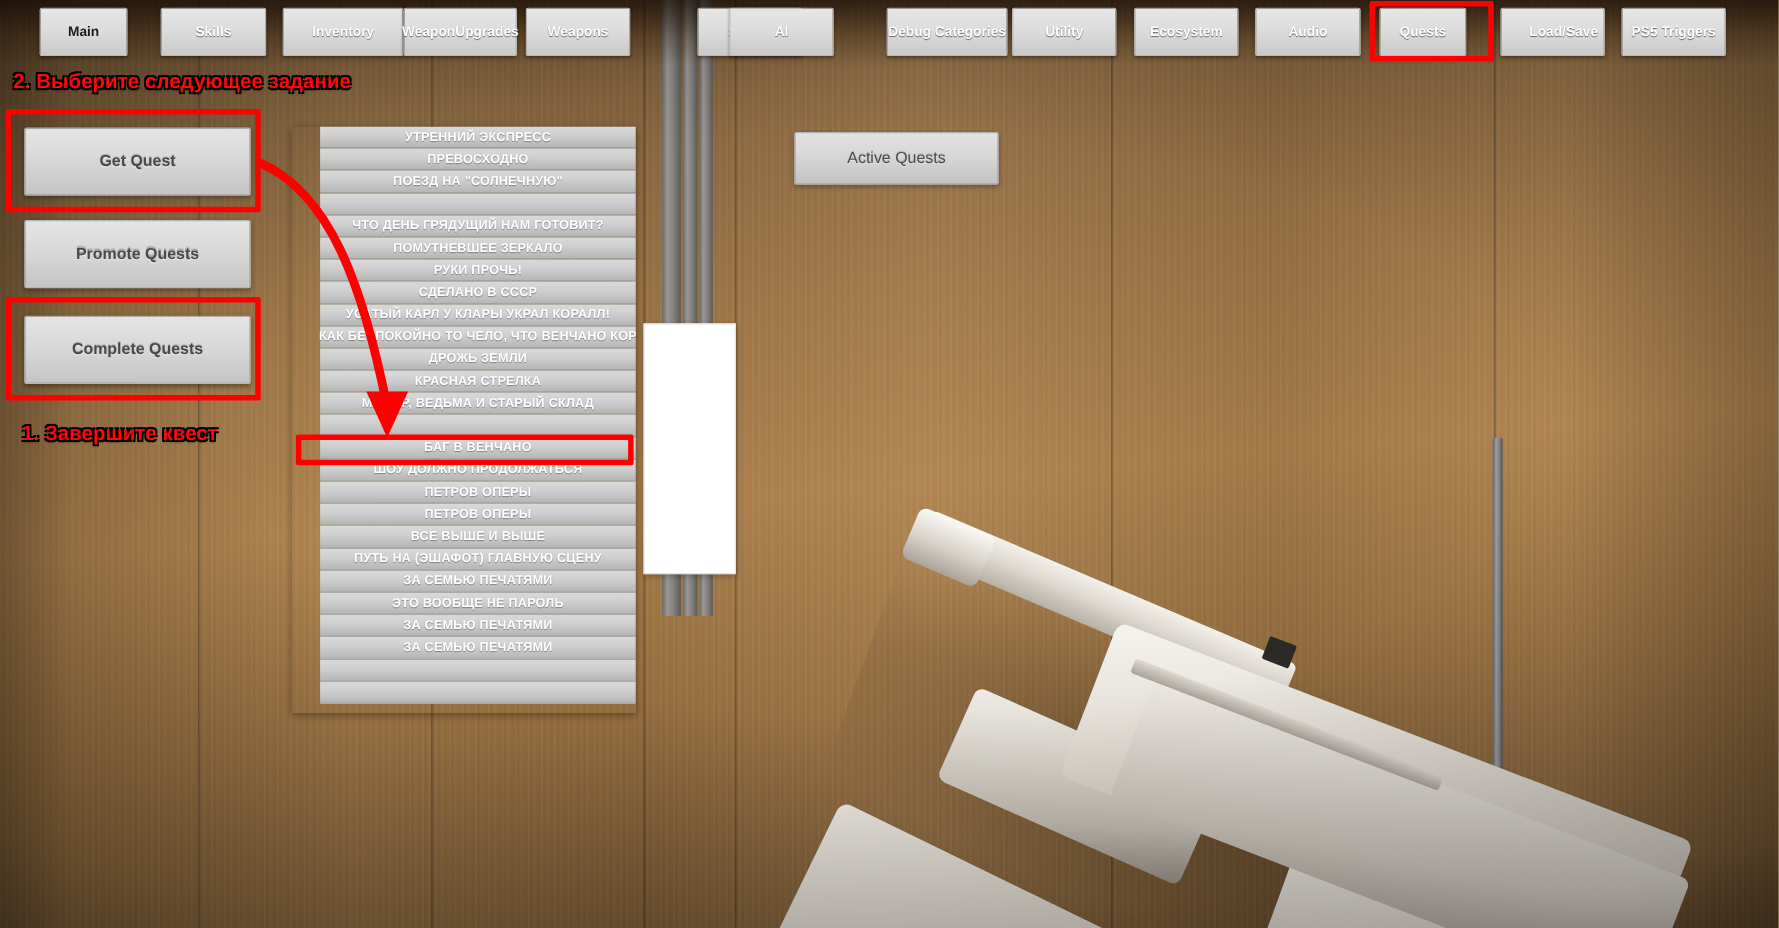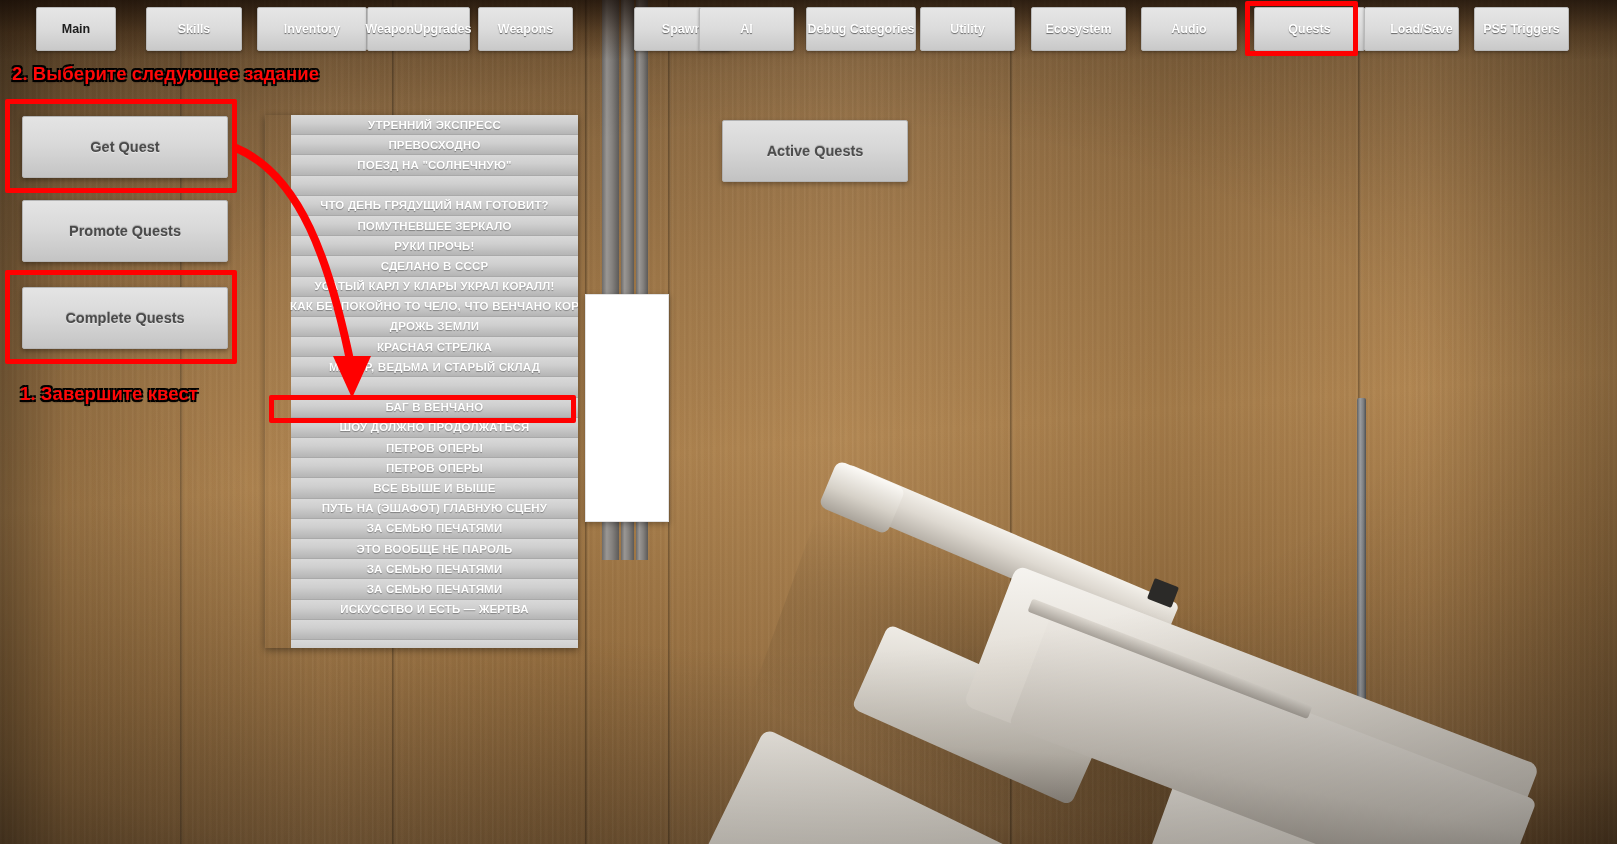--- a/index.html
+++ b/index.html
@@ -149,25 +149,25 @@
     border-radius: 2px;
     display:flex; align-items:center; justify-content:center;
     color:#4a4a4a; font-size:14.5px; font-weight:bold;
     text-shadow: 0 1px 1px rgba(255,255,255,.55), 0 -1px 1px rgba(0,0,0,.25);
     box-shadow: 0 2px 5px rgba(0,0,0,.35);
     cursor:pointer;
   }
 
   .active-quests-btn {
     position:absolute; left:722px; top:120px;
-    width:186px; height:62px;
+    width:186px; height:48px;
     background: linear-gradient(180deg,#e2e2e2 0%,#d7d7d7 45%,#c2c2c2 100%);
     border:1px solid #b2b2b2; border-radius:2px;
     display:flex; align-items:center; justify-content:center;
-    color:#4d4d4d; font-size:14.5px; font-weight:bold;
+    color:#4d4d4d; font-size:14.5px; font-weight:normal;
     text-shadow: 0 1px 1px rgba(255,255,255,.5), 0 -1px 1px rgba(0,0,0,.22);
     box-shadow: 0 2px 5px rgba(0,0,0,.3);
     cursor:pointer;
   }
 
   
   .quest-list {
     position:absolute; left:265px; top:115px;
     width: 313px; height: 533px;
     overflow: hidden;
@@ -266,37 +266,37 @@
       </div>
       <div class="tab-wrap" style="left: 367px; width: 103px;">
         <div class="tab" style="width: 103px;">WeaponUpgrades</div>
       </div>
       <div class="tab-wrap" style="left: 478px; width: 95px;">
         <div class="tab" style="width: 95px;">Weapons</div>
       </div>
       <div class="tab-wrap" style="left: 588px; width: 96px; padding-left: 46px;">
         <div class="tab" style="width: 96px;">Spawn</div>
       </div>
-      <div class="tab-wrap" style="left: 699px; width: 72px;">
+      <div class="tab-wrap" style="left: 663px; width: 72px;">
         <div class="tab" style="width: 95px;">AI</div>
       </div>
       <div class="tab-wrap" style="left: 806px; width: 110px;">
         <div class="tab" style="width: 110px;">Debug Categories</div>
       </div>
       <div class="tab-wrap" style="left: 920px; width: 95px;">
         <div class="tab" style="width: 95px;">Utility</div>
       </div>
       <div class="tab-wrap" style="left: 1031px; width: 87px;">
         <div class="tab" style="width: 95px;">Ecosystem</div>
       </div>
       <div class="tab-wrap" style="left: 1141px; width: 96px;">
         <div class="tab" style="width: 96px;">Audio</div>
       </div>
       <div class="tab-wrap" style="left: 1254px; width: 95px;">
-        <div class="tab" style="width: 111px;">Quests</div>
+        <div class="tab" style="width: 79px;">Quests</div>
       </div>
       <div class="tab-wrap" style="left: 1364px; width: 95px;">
         <div class="tab" style="width: 95px; padding-left: 20px;">Load/Save</div>
       </div>
       <div class="tab-wrap" style="left: 1474px; width: 95px;">
         <div class="tab" style="width: 95px;">PS5 Triggers</div>
       </div>
     </div>
 
   <div id="sidebar-buttons">
@@ -327,21 +327,20 @@
       <div class="quest-row">БАГ В ВЕНЧАНО</div>
       <div class="quest-row">ШОУ ДОЛЖНО ПРОДОЛЖАТЬСЯ</div>
       <div class="quest-row">ПЕТРОВ ОПЕРЫ</div>
       <div class="quest-row">ПЕТРОВ ОПЕРЫ</div>
       <div class="quest-row">ВСЕ ВЫШЕ И ВЫШЕ</div>
       <div class="quest-row">ПУТЬ НА (ЭШАФОТ) ГЛАВНУЮ СЦЕНУ</div>
       <div class="quest-row">ЗА СЕМЬЮ ПЕЧАТЯМИ</div>
       <div class="quest-row">ЭТО ВООБЩЕ НЕ ПАРОЛЬ</div>
       <div class="quest-row">ЗА СЕМЬЮ ПЕЧАТЯМИ</div>
       <div class="quest-row">ЗА СЕМЬЮ ПЕЧАТЯМИ</div>
-      <div class="quest-row">ИСКУССТВО И ЕСТЬ — ЖЕРТВА</div>
       <div class="quest-row empty"></div>
       <div class="quest-row empty"></div>
     </div>
 
   <div class="detail-panel"></div>
 
   <div id="annotations">
       <div class="note" style="left: 12px; top: 63px;">2. Выберите следующее задание</div>
       <div class="note" style="left: 20px; top: 383px;">1. Завершите квест</div>
     </div>

